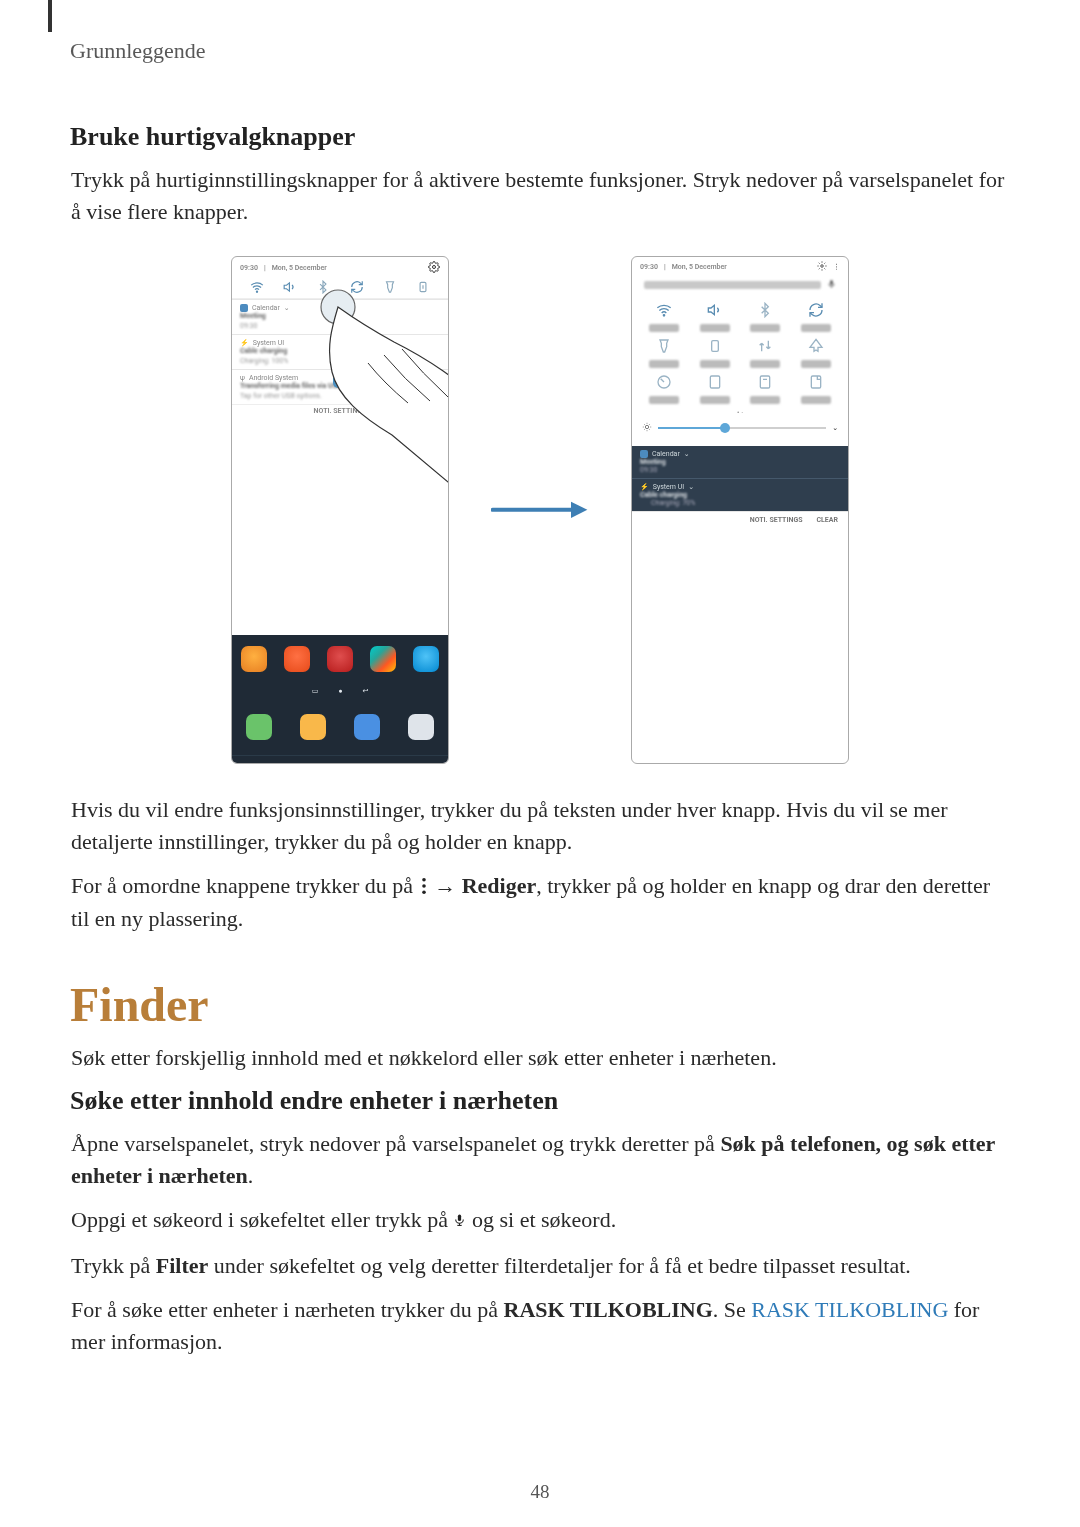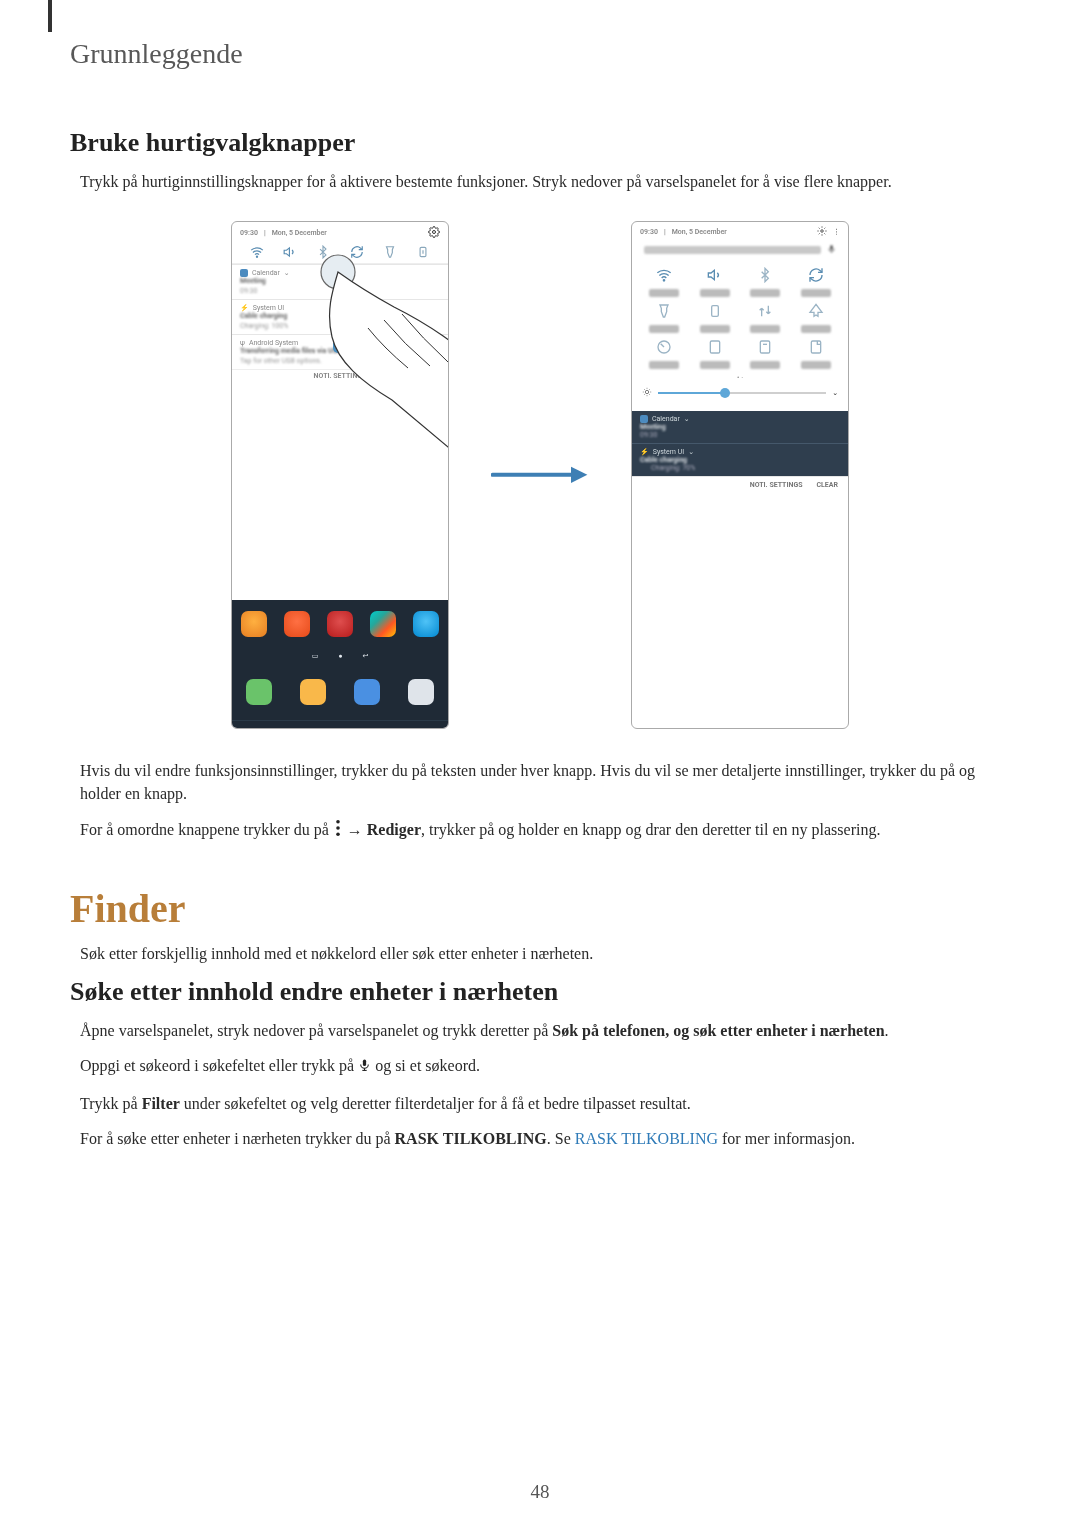--- a/index.html
+++ b/index.html
@@ -18,44 +18,44 @@
   }
   .tab-mark {
     position: absolute;
     left: 48px;
     top: 0;
     width: 4px;
     height: 32px;
     background: #333;
   }
   .running-header {
-    font-size: 28px;
+    font-size: 22px;
     color: #585858;
     margin-bottom: 58px;
     font-family: Georgia, serif;
   }
   h3 {
     font-size: 26px;
     font-weight: 700;
     color: #222;
     margin: 0 0 12px 0;
     font-family: Liberation Serif, serif;
   }
   p {
-    font-size: 16px;
+    font-size: 22px;
     line-height: 1.45;
     color: #2a2a2a;
-    margin: 0 0 12px 10px;
+    margin: 0 0 12px 1px;
     font-family: Georgia, serif;
   }
   .inline-bold { font-weight: 700; }
   .link { color: #2f7bb8; }
   h2.finder {
     color: #b87e39;
-    font-size: 40px;
+    font-size: 48px;
     font-weight: 700;
     margin: 42px 0 10px 0;
     font-family: Georgia, serif;
   }
   .figure-row {
     display: flex;
     justify-content: center;
     align-items: center;
     margin: 28px 0 30px 0;
     gap: 42px;

